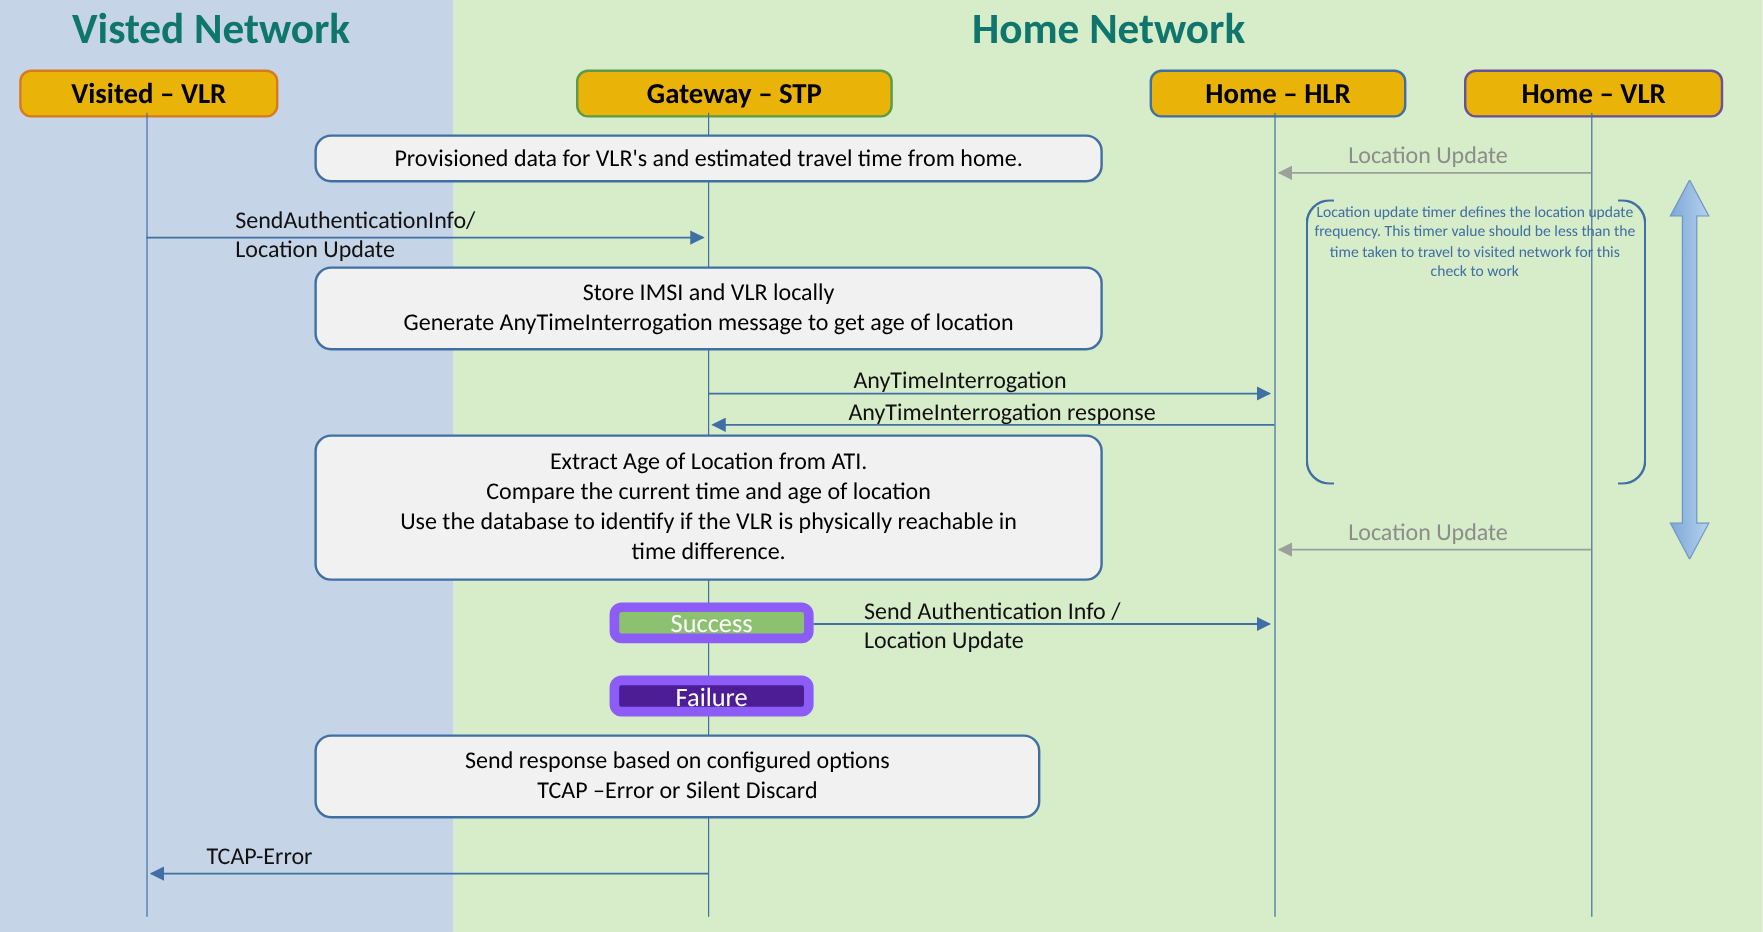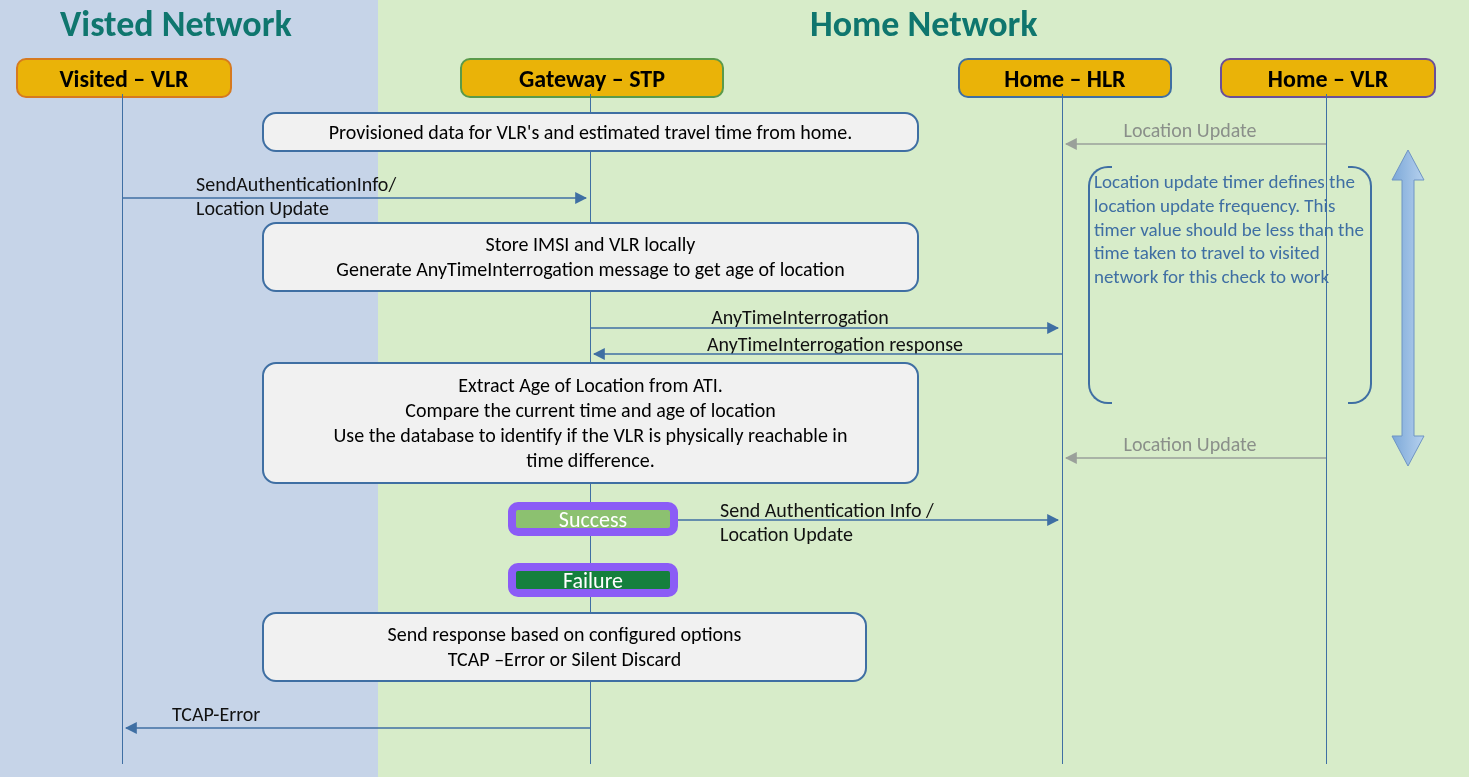--- a/index.html
+++ b/index.html
@@ -89,26 +89,26 @@
     font-size: 22px;
     color: #ffffff;
     text-align: center;
     display: flex;
     align-items: center;
     justify-content: center;
     box-sizing: border-box;
     height: 34px;
   }
   .badge.success { background: #8cc170; }
-  .badge.failure { background: #15803d; }
+  .badge.failure { background: #4c1d95; }
   .blue-note {
     position: absolute;
-    font-size: 19px;
+    font-size: 13px;
     color: #3f6fa3;
-    text-align: left;
+    text-align: center;
     line-height: 1.25;
     left: 1094px; top: 170px; width: 270px;
   }
   .blue-brace {
     position: absolute;
     border: 2px solid #3f6fa3;
     border-radius: 20px;
     box-sizing: border-box;
   }
   svg.arrows {
@@ -126,21 +126,21 @@
 
 <div class="stage">
 
   <div class="region region-visited"></div>
   <div class="region region-home"></div>
 
   <div class="region-title" style="left:60px;">Visted Network</div>
   <div class="region-title" style="left:810px;">Home Network</div>
 
   <div class="lane-head" style="left:16px; width:212px; border-color:#d67a1f;">Visited – VLR</div>
-  <div class="lane-head" style="left:460px; width:260px; border-color:#5a9a4a;">Gateway – STP</div>
+  <div class="lane-head" style="left:480px; width:260px; border-color:#5a9a4a;">Gateway – STP</div>
   <div class="lane-head" style="left:958px; width:210px; border-color:#3f6fa3;">Home – HLR</div>
   <div class="lane-head" style="left:1220px; width:212px; border-color:#6a4f9a;">Home – VLR</div>
 
   <div class="lifeline" style="left:122px;"></div>
   <div class="lifeline" style="left:590px;"></div>
   <div class="lifeline" style="left:1062px;"></div>
   <div class="lifeline" style="left:1326px;"></div>
 
   <div class="note" style="left:262px; top:112px; width:657px; height:40px;">Provisioned data for VLR's and estimated travel time from home.</div>
 

